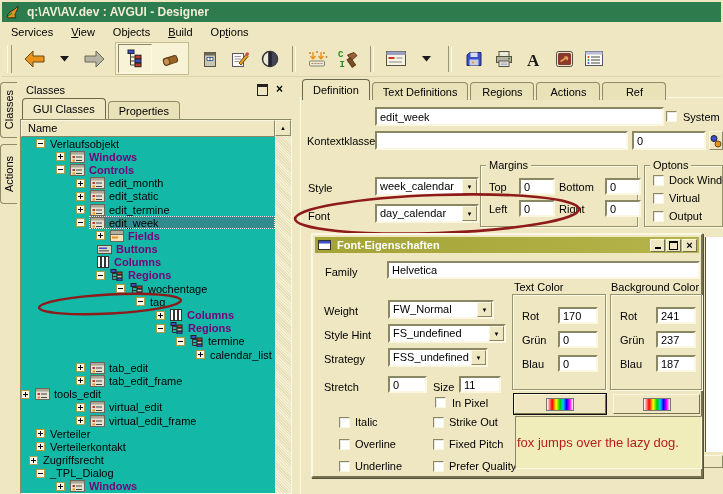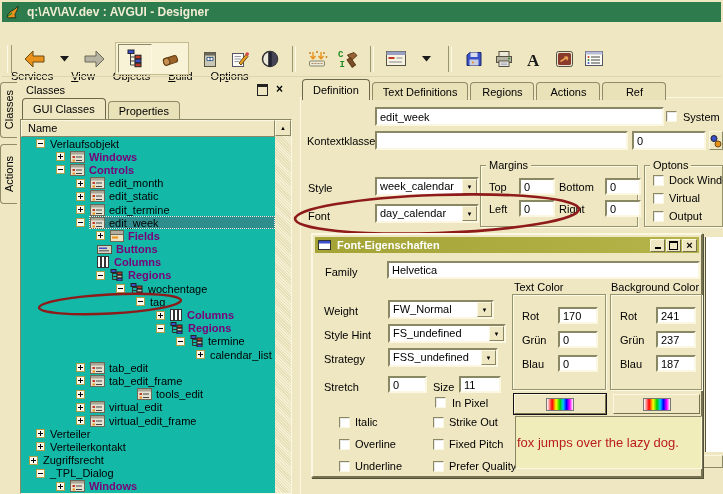--- a/index.html
+++ b/index.html
@@ -6,21 +6,21 @@
   #page{position:relative;width:723px;height:494px;background:#EFE7C2;overflow:hidden;
         font-family:"Liberation Sans",sans-serif;font-size:11px;color:#000;}
   .abs{position:absolute;}
   .raised{border:1px solid;border-color:#FBF7E0 #8A8764 #8A8764 #FBF7E0;background:#EFE7C2;box-sizing:border-box;}
   .tb{background:#fff;border:2px solid;border-color:#8A8764 #FBF7E0 #FBF7E0 #8A8764;
       font:11px "Liberation Sans",sans-serif;padding:0 3px;box-sizing:border-box;outline:none;}
   
   #titlebar{left:2px;top:2px;width:719px;height:20px;background:#2E7B4E;display:flex;align-items:center;padding-left:3px;box-sizing:border-box;}
   #titlebar .ttl{color:#F2EDD3;font-weight:bold;font-size:12px;margin-left:6px;white-space:nowrap;}
   
-  #menubar{left:2px;top:23px;width:719px;height:18px;display:flex;align-items:center;margin-top:44px;}
+  #menubar{left:2px;top:23px;width:719px;height:18px;display:flex;align-items:center;}
   .menuitem{padding:2px 9px;white-space:nowrap;cursor:default;}
   .menuitem u{text-decoration:underline;}
   
   #toolbar{left:2px;top:41px;width:719px;height:36px;display:flex;align-items:center;border-bottom:1px solid #DCD4AC;box-sizing:border-box;}
   .tb-grip{width:3px;height:28px;border-left:1px solid #FCF9E6;border-right:1px solid #9A9670;margin:0 7px 0 5px;}
   .tb-sep{width:2px;height:26px;border-left:1px solid #9A9670;border-right:1px solid #FCF9E6;margin:0 7px;}
   .tb-btn{width:26px;height:26px;display:flex;align-items:center;justify-content:center;margin:0 2px;}
   .tb-toggle{display:flex;background:#F8F2D6;border:1px solid #C4BC8E;padding:1px;margin:0 6px;}
   .tb-toggle .tb-btn{width:32px;height:27px;margin:0 1px;}
   .tb-toggle .tb-btn.pressed{border:1px solid;border-color:#8A8764 #FBF7E0 #FBF7E0 #8A8764;}
@@ -551,21 +551,21 @@
                 <rect x="1" y="1" width="13" height="2.5" fill="#A9A596"></rect>
                 <rect x="2.5" y="5" width="2.5" height="2" fill="#C03828"></rect>
                 <rect x="6" y="5.5" width="6" height="1" fill="#444"></rect>
                 <rect x="2.5" y="8.5" width="2.5" height="2" fill="#E8921C"></rect>
                 <rect x="6" y="9" width="6" height="1" fill="#444"></rect>
               </svg>
             </span>
             <span class="tlabel">tab_edit_frame</span>
           </span>
         </div>
-        <div class="trow" style="padding-left: 55px; gap: 47px;">
+        <div class="trow" style="">
           <span class="exp plus"></span>
           <span class="tcontent">
             <span class="ticon">
               <svg width="15" height="12">
                 <rect x="0.5" y="0.5" width="14" height="11" fill="#E6E2D2" stroke="#6B6858"></rect>
                 <rect x="1" y="1" width="13" height="2.5" fill="#A9A596"></rect>
                 <rect x="2.5" y="5" width="2.5" height="2" fill="#C03828"></rect>
                 <rect x="6" y="5.5" width="6" height="1" fill="#444"></rect>
                 <rect x="2.5" y="8.5" width="2.5" height="2" fill="#E8921C"></rect>
                 <rect x="6" y="9" width="6" height="1" fill="#444"></rect>
@@ -765,21 +765,21 @@
         <span class="cbtn">▼</span>
     </div>
 
     <span class="abs lbl" style="left:11px;top:94px;">Style Hint</span>
     <div class="abs combo" style="left:75px;top:89px;width:118px;">
       <span class="cval">FS_undefined</span>
         <span class="cbtn">▼</span>
     </div>
 
     <span class="abs lbl" style="left:11px;top:118px;">Strategy</span>
-    <div class="abs combo" style="left:75px;top:113px;width:110px;">
+    <div class="abs combo" style="left:75px;top:113px;width:100px;">
       <span class="cval">FSS_undefined</span>
         <span class="cbtn">▼</span>
     </div>
 
     <span class="abs lbl" style="left:11px;top:146px;">Stretch</span>
     <input class="abs tb" style="left: 75px; top: 141px; width: 39px; height: 17px;" value="0">
     <span class="abs lbl" style="left:120px;top:146px;">Size</span>
     <input class="abs tb" style="left: 146px; top: 141px; width: 42px; height: 17px;" value="11">
 
     <span class="abs chk" style="left:122px;top:162px;"></span>

